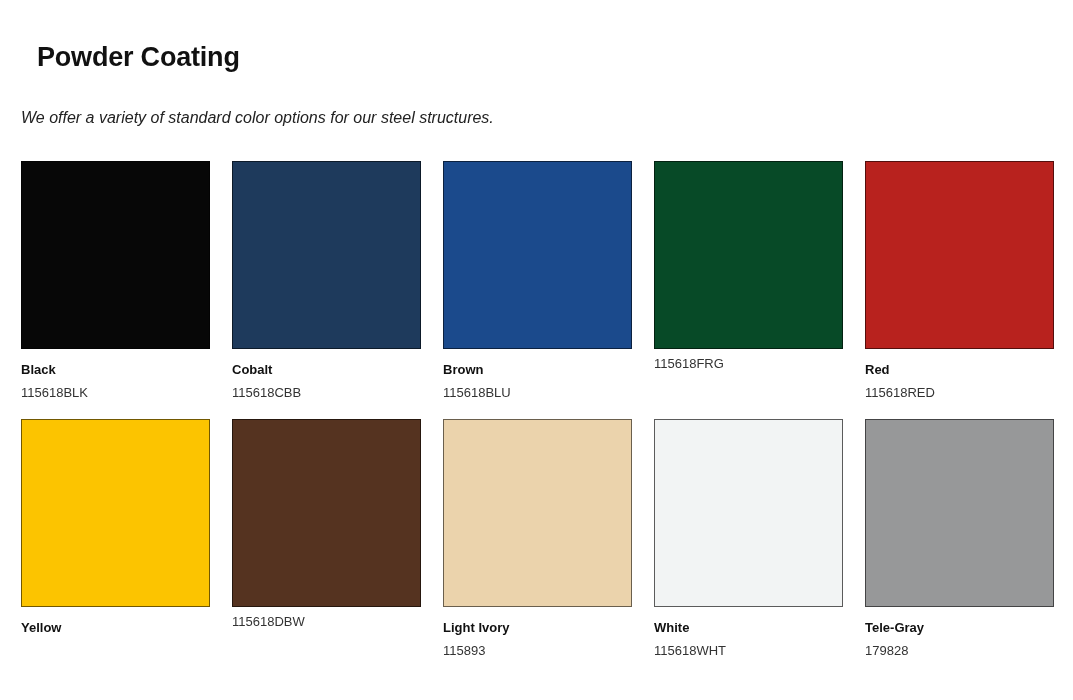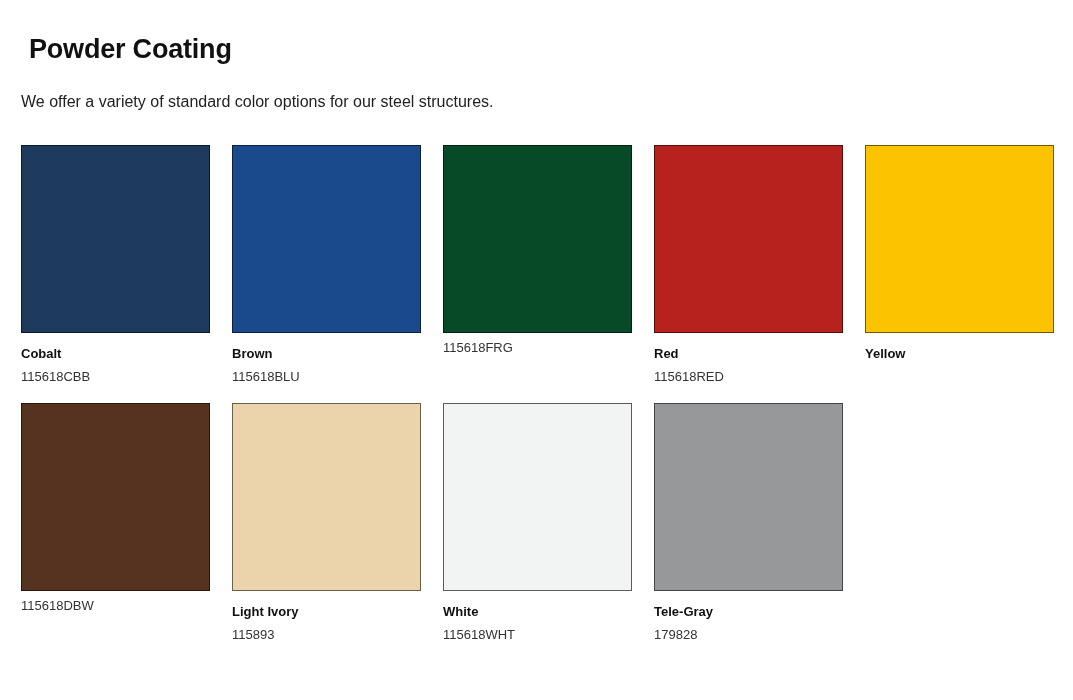--- a/index.html
+++ b/index.html
@@ -15,35 +15,36 @@
     overflow: hidden;
   }
   .page {
     position: relative;
     width: 1073px;
     height: 700px;
     box-sizing: border-box;
     padding: 0 21px;
   }
   .page-title {
-    margin: 8px;
+    margin: 16px;
     padding-top: 24px;
     font-size: 27px;
     line-height: 34px;
     font-weight: bold;
     letter-spacing: -0.2px;
     color: #111111;
   }
   .page-subtitle {
     margin: 0;
     padding-top: 17px;
     font-size: 16px;
     line-height: 22px;
     font-weight: normal;
     color: #222222;
+    font-style: italic;
   }
   .swatch-grid {
     display: grid;
     grid-template-columns: repeat(5, 189px);
     column-gap: 22px;
     row-gap: 18px;
     margin-top: 32px;
   }
   .swatch-card {
     width: 189px;
@@ -78,20 +79,25 @@
 <body>
 
 <div class="page">
 
   <h1 class="page-title">Powder Coating</h1>
 
   <p class="page-subtitle">We offer a variety of standard color options for our steel structures.</p>
 
   <div class="swatch-grid">
 
+    <div class="swatch-card">
+      <div class="swatch-chip" style="background-color: rgb(7, 7, 7);"></div>
+      <span class="swatch-name">Black</span>
+      <span class="swatch-sku">115618BLK</span>
+    </div>
 
     <div class="swatch-card">
       <div class="swatch-chip" style="background-color: rgb(30, 58, 92);"></div>
       <span class="swatch-name">Cobalt</span>
       <span class="swatch-sku">115618CBB</span>
     </div>
 
     <div class="swatch-card">
       <div class="swatch-chip" style="background-color: rgb(27, 74, 140);"></div>
       <span class="swatch-name">Brown</span>

